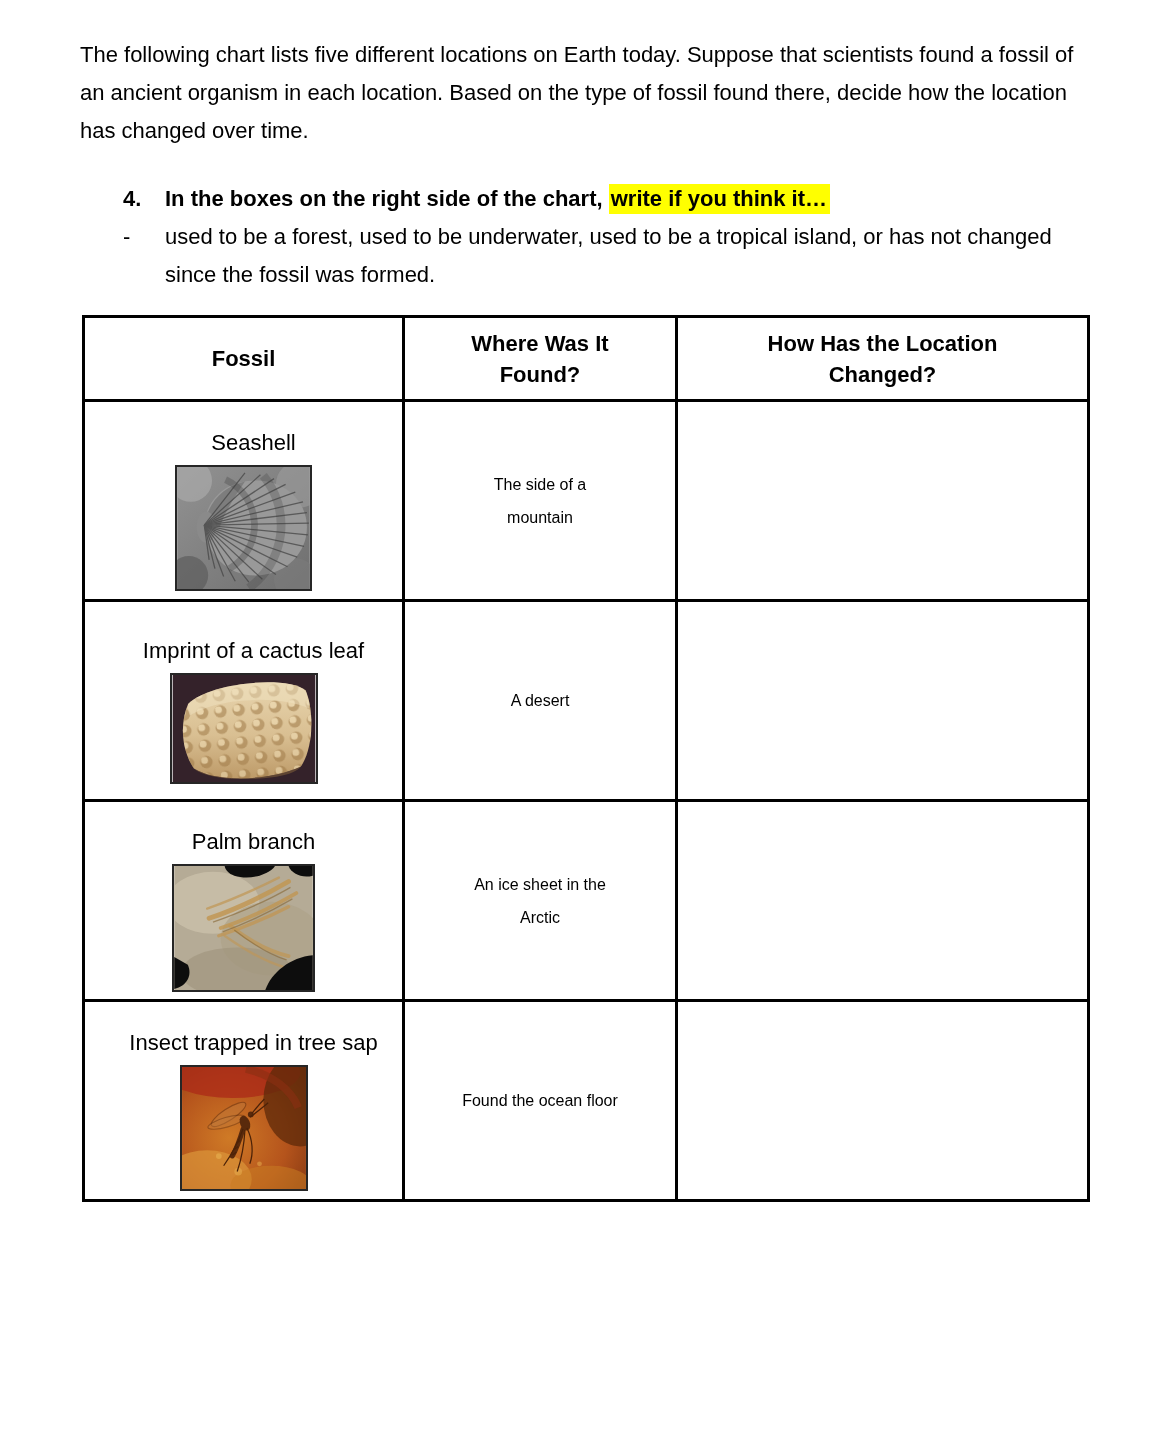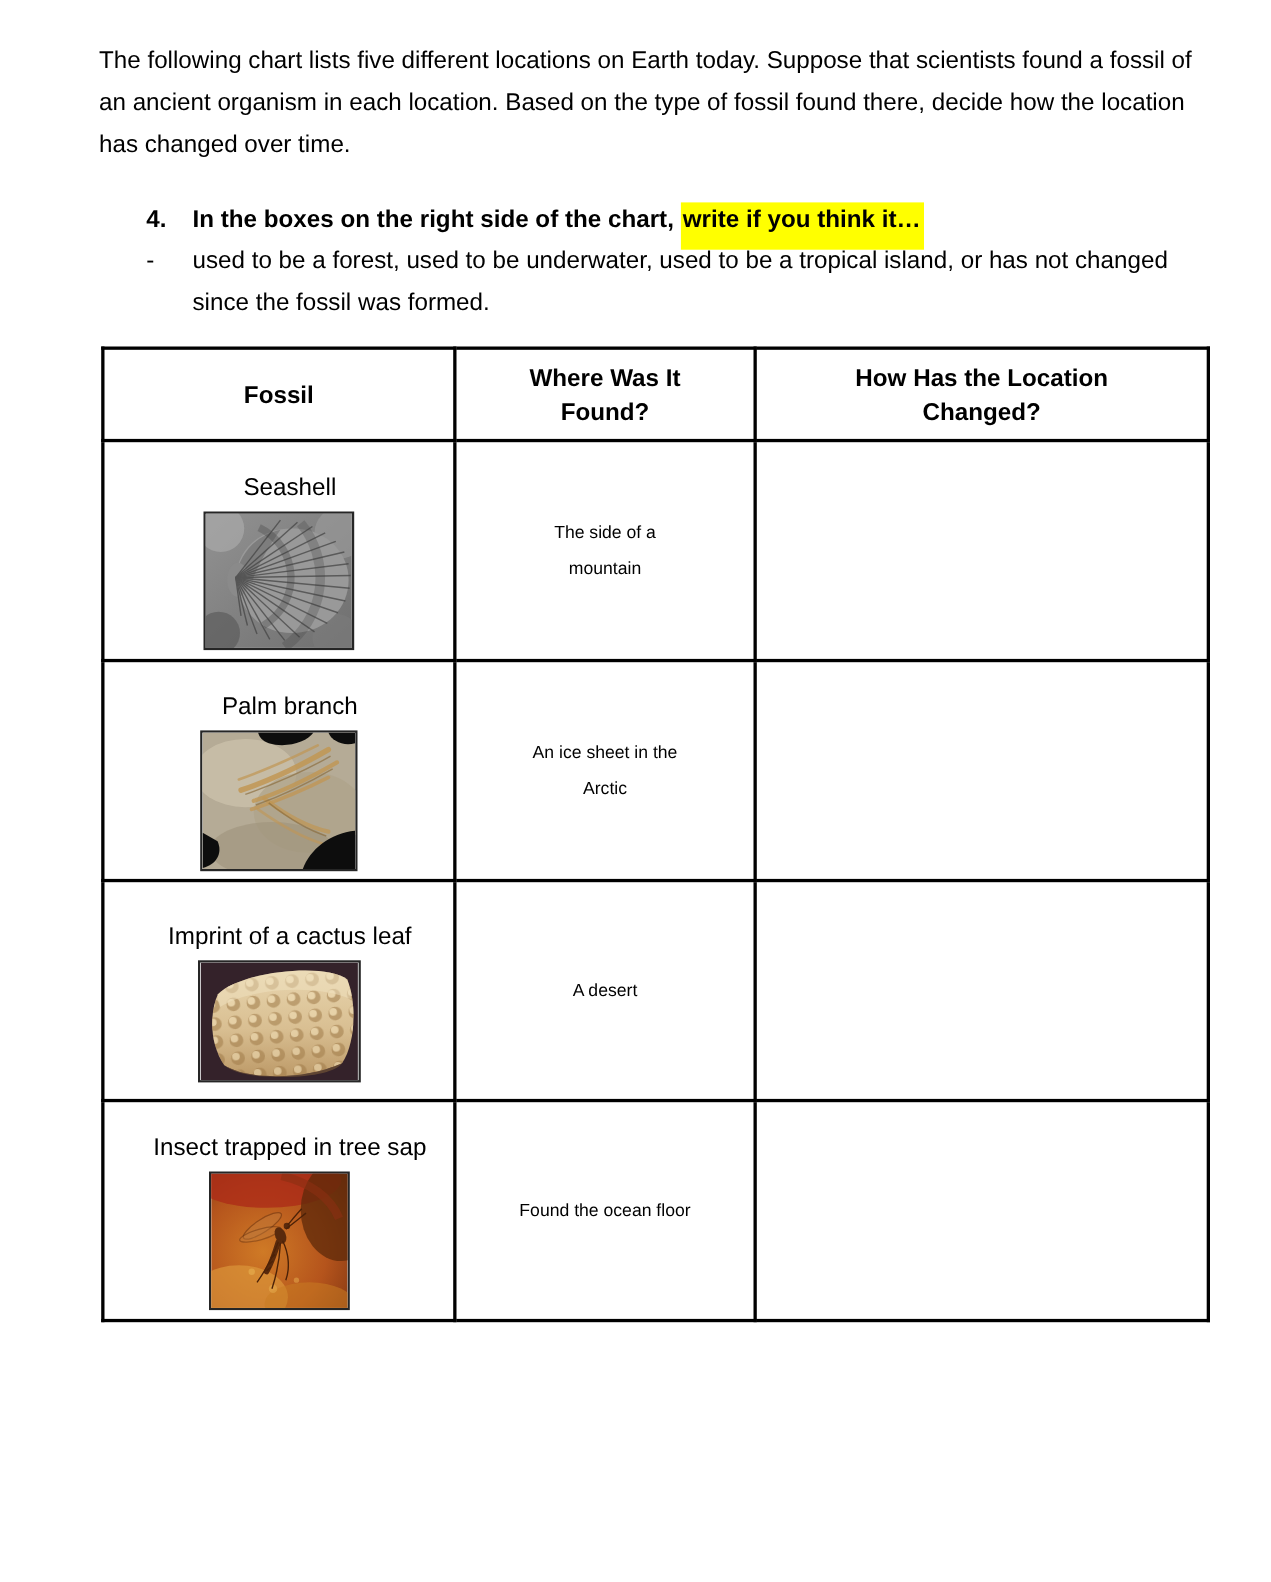--- a/index.html
+++ b/index.html
@@ -1,26 +1,26 @@
 <!DOCTYPE html>
 <html><head>
 <meta charset="utf-8">
 <style>
   * { margin:0; padding:0; box-sizing:border-box; }
   html,body { background:#ffffff; }
   .page {
     position:relative; width:1155px; height:1438px; background:#ffffff;
     font-family:"Liberation Sans", sans-serif; color:#000000; overflow:hidden;
   }
-  .content { position:absolute; left:90px; top:36px; width:1010px; }
+  .content { position:absolute; left:80px; top:36px; width:1010px; }
   .intro { font-size:22px; line-height:38px; width:998px; }
   .q4 { display:flex; margin-top:30px; margin-left:43px; font-size:22px; line-height:38px; font-weight:bold; }
   .q4-num { width:42px; flex:none; }
   .q4-text { }
-  .hl { background:#ffff00; padding:2px 3px 16px 2px; }
+  .hl { background:#ffff00; padding:2px 3px 3px 2px; }
   .bullet { display:flex; margin-left:43px; font-size:22px; line-height:38px; }
   .bullet-dash { width:42px; flex:none; }
   .bullet-text { width:892px; }
 
   table.chart { border-collapse:collapse; table-layout:fixed; width:1005px; margin:21px 0 0 2px;border-radius:30px; }
   .chart th, .chart td { border:3px solid #000000; padding:0; vertical-align:middle; }
   .chart th { height:84px; font-size:22px; font-weight:bold; line-height:31px; text-align:center; white-space:pre-line; }
   .col-fossil { width:320px; }
   .col-where  { width:273px; }
   .col-answer { width:412px; }
@@ -108,52 +108,20 @@
             <path d="M89,9 A80,80 0 0 1 74,125" fill="none" stroke="#3c3c3c" stroke-width="9" opacity=".25"></path>
           </svg>
         </td>
         <td class="where-cell">The side of a
 mountain</td>
         <td class="answer-cell"></td>
       </tr>
 
       <tr class="row-std">
         <td class="fossil-cell">
-          <div class="fossil-label">Palm branch</div>
-          <svg class="fossil-img" width="143" height="128" viewBox="0 0 143 128">
-            <rect width="143" height="128" fill="#b5ab96"></rect>
-            <ellipse cx="40" cy="38" rx="48" ry="32" fill="#cac0aa" opacity=".8"></ellipse>
-            <ellipse cx="100" cy="75" rx="52" ry="38" fill="#aea289" opacity=".7"></ellipse>
-            <ellipse cx="65" cy="110" rx="58" ry="26" fill="#9e927c" opacity=".6"></ellipse>
-            <g fill="none" stroke="#c19653" stroke-linecap="round">
-              <path d="M118,16 C94,30 66,44 36,54" stroke-width="5" opacity=".85"></path>
-              <path d="M126,28 C100,43 74,56 48,64" stroke-width="4" opacity=".8"></path>
-              <path d="M118,42 C95,54 70,64 46,72" stroke-width="3.5" opacity=".75"></path>
-              <path d="M108,12 C88,22 62,34 34,44" stroke-width="2.5" opacity=".7"></path>
-              <path d="M58,62 C76,76 96,88 118,93" stroke-width="4" opacity=".7"></path>
-              <path d="M52,72 C72,86 92,98 112,104" stroke-width="2.5" opacity=".6"></path>
-            </g>
-            <g fill="none" stroke="#8a6b3b" stroke-width="1.4" opacity=".65">
-              <path d="M120,22 C96,36 68,48 40,58"></path>
-              <path d="M122,34 C98,48 72,60 50,68"></path>
-              <path d="M62,66 C80,80 100,92 116,97"></path>
-            </g>
-            <path d="M52,0 L104,0 C98,9 78,15 62,10 C56,8 53,4 52,0 Z" fill="#0d0d0d"></path>
-            <path d="M118,0 L143,0 L143,10 C132,13 121,8 118,0 Z" fill="#0d0d0d"></path>
-            <path d="M0,94 L14,102 C19,113 13,124 0,127 Z" fill="#0d0d0d"></path>
-            <path d="M94,128 L143,128 L143,92 C120,94 100,110 94,128 Z" fill="#0d0d0d"></path>
-          </svg>
-        </td>
-        <td class="where-cell">An ice sheet in the
-Arctic</td>
-        <td class="answer-cell"></td>
-      </tr>
-
-      <tr class="row-std">
-        <td class="fossil-cell">
           <div class="fossil-label">Imprint of a cactus leaf</div>
           <svg class="fossil-img" width="148" height="111" viewBox="0 0 148 111">
             <defs>
               <linearGradient id="cacg" x1="0" y1="0" x2="0" y2="1">
                 <stop offset="0" stop-color="#e8d5ae"></stop>
                     <stop offset=".55" stop-color="#d9bf92"></stop>
                     <stop offset="1" stop-color="#bd9a68"></stop>
               </linearGradient>
               <pattern id="bump" width="19" height="17" patternUnits="userSpaceOnUse" patternTransform="rotate(-5)">
                 <circle cx="8" cy="8" r="6.5" fill="#a07b49"></circle>
@@ -161,20 +129,52 @@
               </pattern>
             </defs>
             <rect width="148" height="111" fill="#34222a"></rect>
             <path d="M16,30 C38,8 118,0 138,16 C147,38 146,76 133,95 C98,111 44,111 22,97 C8,76 8,48 16,30 Z" fill="url(#cacg)"></path>
             <path d="M16,30 C38,8 118,0 138,16 C147,38 146,76 133,95 C98,111 44,111 22,97 C8,76 8,48 16,30 Z" fill="url(#bump)" opacity=".55"></path>
             <path d="M16,30 C38,8 118,0 138,16 C140,22 141,28 142,35 C110,20 45,24 18,42 C16,38 16,34 16,30 Z" fill="#f0e2bf" opacity=".5"></path>
             <path d="M22,97 C44,111 98,111 133,95 C128,102 110,108 74,108 C48,108 30,104 22,97 Z" fill="#7c5c38" opacity=".6"></path>
           </svg>
         </td>
         <td class="where-cell">A desert</td>
+        <td class="answer-cell"></td>
+      </tr>
+
+      <tr class="row-std">
+        <td class="fossil-cell">
+          <div class="fossil-label">Palm branch</div>
+          <svg class="fossil-img" width="143" height="128" viewBox="0 0 143 128">
+            <rect width="143" height="128" fill="#b5ab96"></rect>
+            <ellipse cx="40" cy="38" rx="48" ry="32" fill="#cac0aa" opacity=".8"></ellipse>
+            <ellipse cx="100" cy="75" rx="52" ry="38" fill="#aea289" opacity=".7"></ellipse>
+            <ellipse cx="65" cy="110" rx="58" ry="26" fill="#9e927c" opacity=".6"></ellipse>
+            <g fill="none" stroke="#c19653" stroke-linecap="round">
+              <path d="M118,16 C94,30 66,44 36,54" stroke-width="5" opacity=".85"></path>
+              <path d="M126,28 C100,43 74,56 48,64" stroke-width="4" opacity=".8"></path>
+              <path d="M118,42 C95,54 70,64 46,72" stroke-width="3.5" opacity=".75"></path>
+              <path d="M108,12 C88,22 62,34 34,44" stroke-width="2.5" opacity=".7"></path>
+              <path d="M58,62 C76,76 96,88 118,93" stroke-width="4" opacity=".7"></path>
+              <path d="M52,72 C72,86 92,98 112,104" stroke-width="2.5" opacity=".6"></path>
+            </g>
+            <g fill="none" stroke="#8a6b3b" stroke-width="1.4" opacity=".65">
+              <path d="M120,22 C96,36 68,48 40,58"></path>
+              <path d="M122,34 C98,48 72,60 50,68"></path>
+              <path d="M62,66 C80,80 100,92 116,97"></path>
+            </g>
+            <path d="M52,0 L104,0 C98,9 78,15 62,10 C56,8 53,4 52,0 Z" fill="#0d0d0d"></path>
+            <path d="M118,0 L143,0 L143,10 C132,13 121,8 118,0 Z" fill="#0d0d0d"></path>
+            <path d="M0,94 L14,102 C19,113 13,124 0,127 Z" fill="#0d0d0d"></path>
+            <path d="M94,128 L143,128 L143,92 C120,94 100,110 94,128 Z" fill="#0d0d0d"></path>
+          </svg>
+        </td>
+        <td class="where-cell">An ice sheet in the
+Arctic</td>
         <td class="answer-cell"></td>
       </tr>
 
       <tr class="row-std">
         <td class="fossil-cell">
           <div class="fossil-label">Insect trapped in tree sap</div>
           <svg class="fossil-img" width="128" height="126" viewBox="0 0 128 126">
             <defs>
               <radialGradient id="amb" cx="38%" cy="58%" r="85%">
                 <stop offset="0" stop-color="#cf7a26"></stop>

